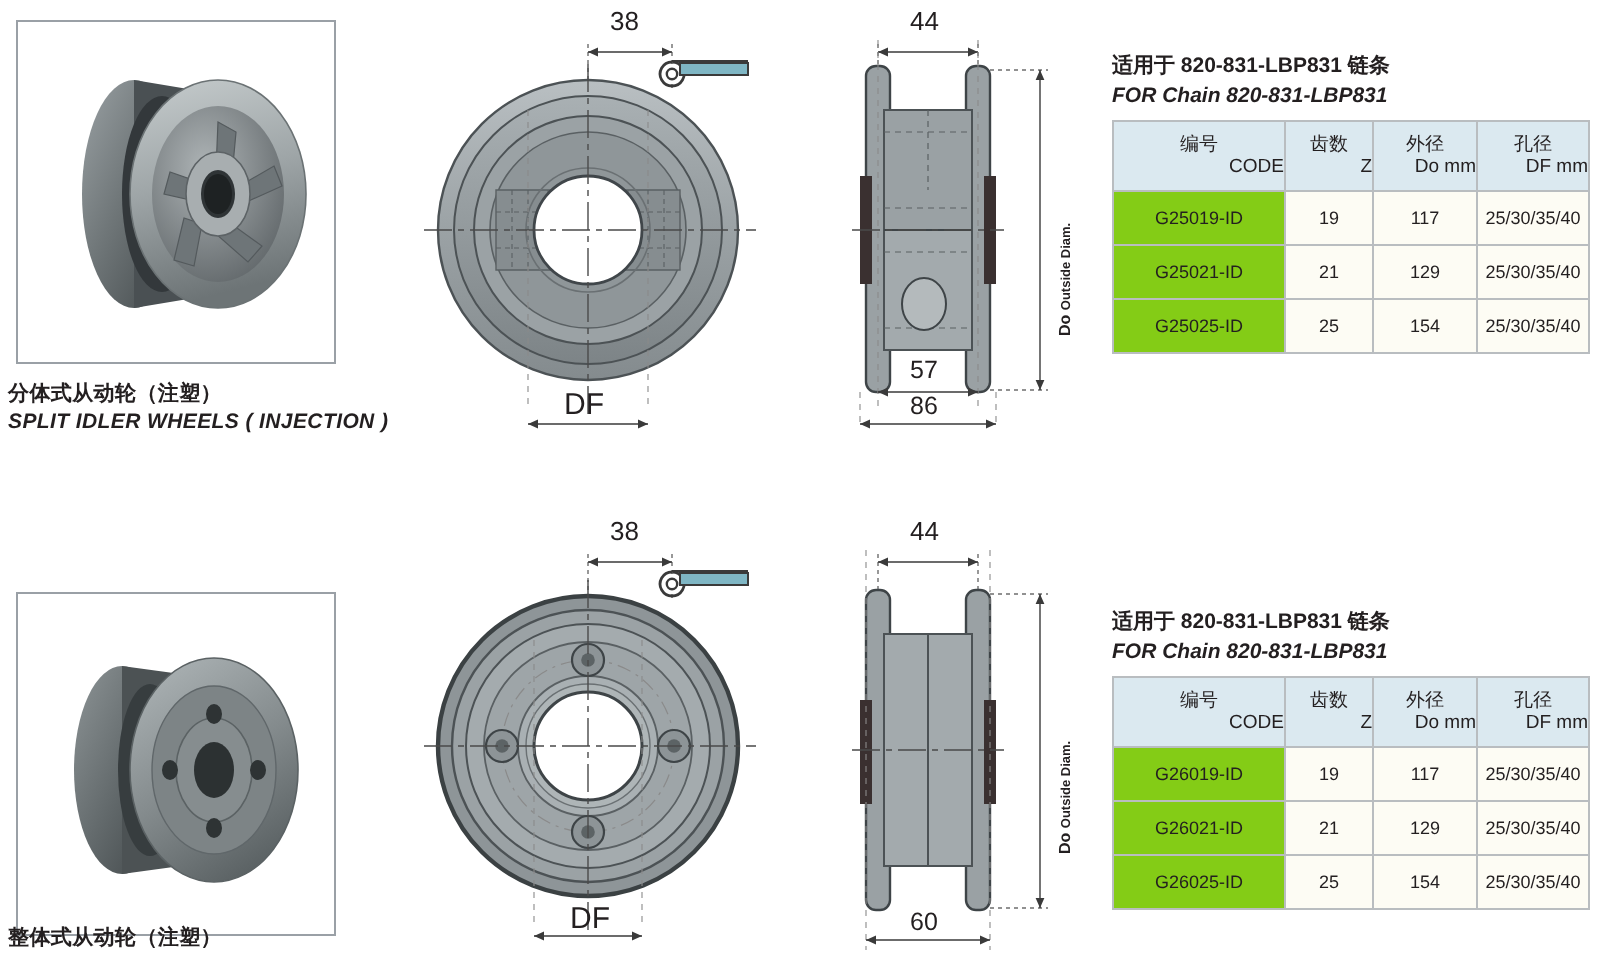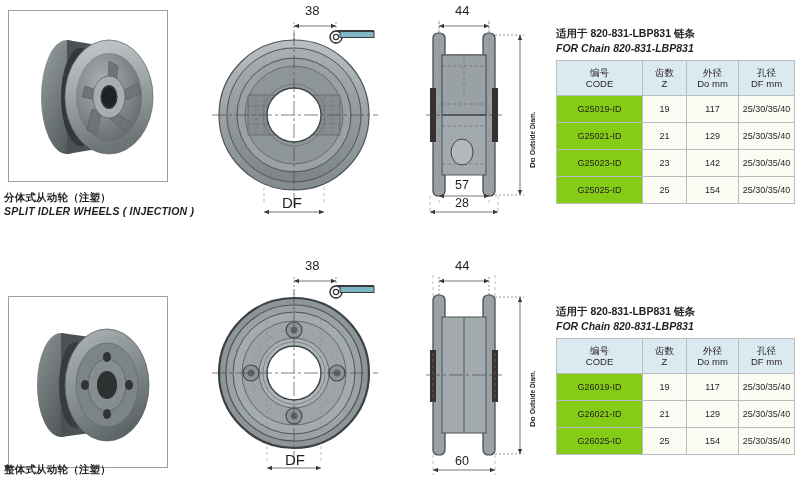--- a/index.html
+++ b/index.html
@@ -56,21 +56,21 @@
     border:1px solid #8f9396;table-layout:fixed;
   }
   table.spec th,table.spec td{
     border:1px solid #b9bdc0;text-align:center;vertical-align:middle;
     font-size:9px;color:#231f20;padding:0;
   }
   table.spec thead th{
     background:#dbe9f0;height:34px;line-height:1.25;font-weight:normal;
   }
   table.spec thead th .l1{display:block;font-size:9.5px;}
-  table.spec thead th .l2{display:block;font-size:9.5px;}
+  table.spec thead th .l2{display:block;font-size:9.5px;text-align:right;}
   table.spec tbody td{height:26px;background:#fdfcf4;}
   table.spec tbody td.code{background:#84cc16;}
   col.c1{width:86px;}col.c2{width:44px;}col.c3{width:52px;}col.c4{width:56px;}
 </style>
 </head>
 <body>
 
 <div class="page">
 
   <div class="row row-top">
@@ -248,21 +248,21 @@
         <path d="M299 196 l-5 -2.2 v4.4 Z" fill="#3a3a3a"></path>
         <path d="M240 212 l5 -2.2 v4.4 Z" fill="#3a3a3a"></path>
         <path d="M308 212 l-5 -2.2 v4.4 Z" fill="#3a3a3a"></path>
       </svg>
 
       
       <div class="dim-txt big" style="left:115px;top:3px;">38</div>
       <div class="dim-txt big" style="left:265px;top:3px;">44</div>
       <div class="dim-txt big" style="left:92px;top:194px;font-size:15px;">DF</div>
       <div class="dim-txt" style="left:265px;top:178px;">57</div>
-      <div class="dim-txt" style="left:265px;top:196px;">28</div>
+      <div class="dim-txt" style="left:265px;top:196px;">86</div>
       <div class="vert-label" style="left:338px;top:168px;">
         <span>Do</span>
         <span class="small">Outside Diam.</span>
       </div>
     </div>
 
     <div class="tbl-wrap tbl-top">
       <div class="tbl-title">
         <div class="cn">适用于 820-831-LBP831 链条</div>
         <div class="en">FOR Chain 820-831-LBP831</div>
@@ -298,26 +298,20 @@
           <tr>
             <td class="code">G25019-ID</td>
             <td>19</td>
             <td>117</td>
             <td>25/30/35/40</td>
           </tr>
           <tr>
             <td class="code">G25021-ID</td>
             <td>21</td>
             <td>129</td>
-            <td>25/30/35/40</td>
-          </tr>
-          <tr>
-            <td class="code">G25023-ID</td>
-            <td>23</td>
-            <td>142</td>
             <td>25/30/35/40</td>
           </tr>
           <tr>
             <td class="code">G25025-ID</td>
             <td>25</td>
             <td>154</td>
             <td>25/30/35/40</td>
           </tr>
         </tbody>
       </table>

